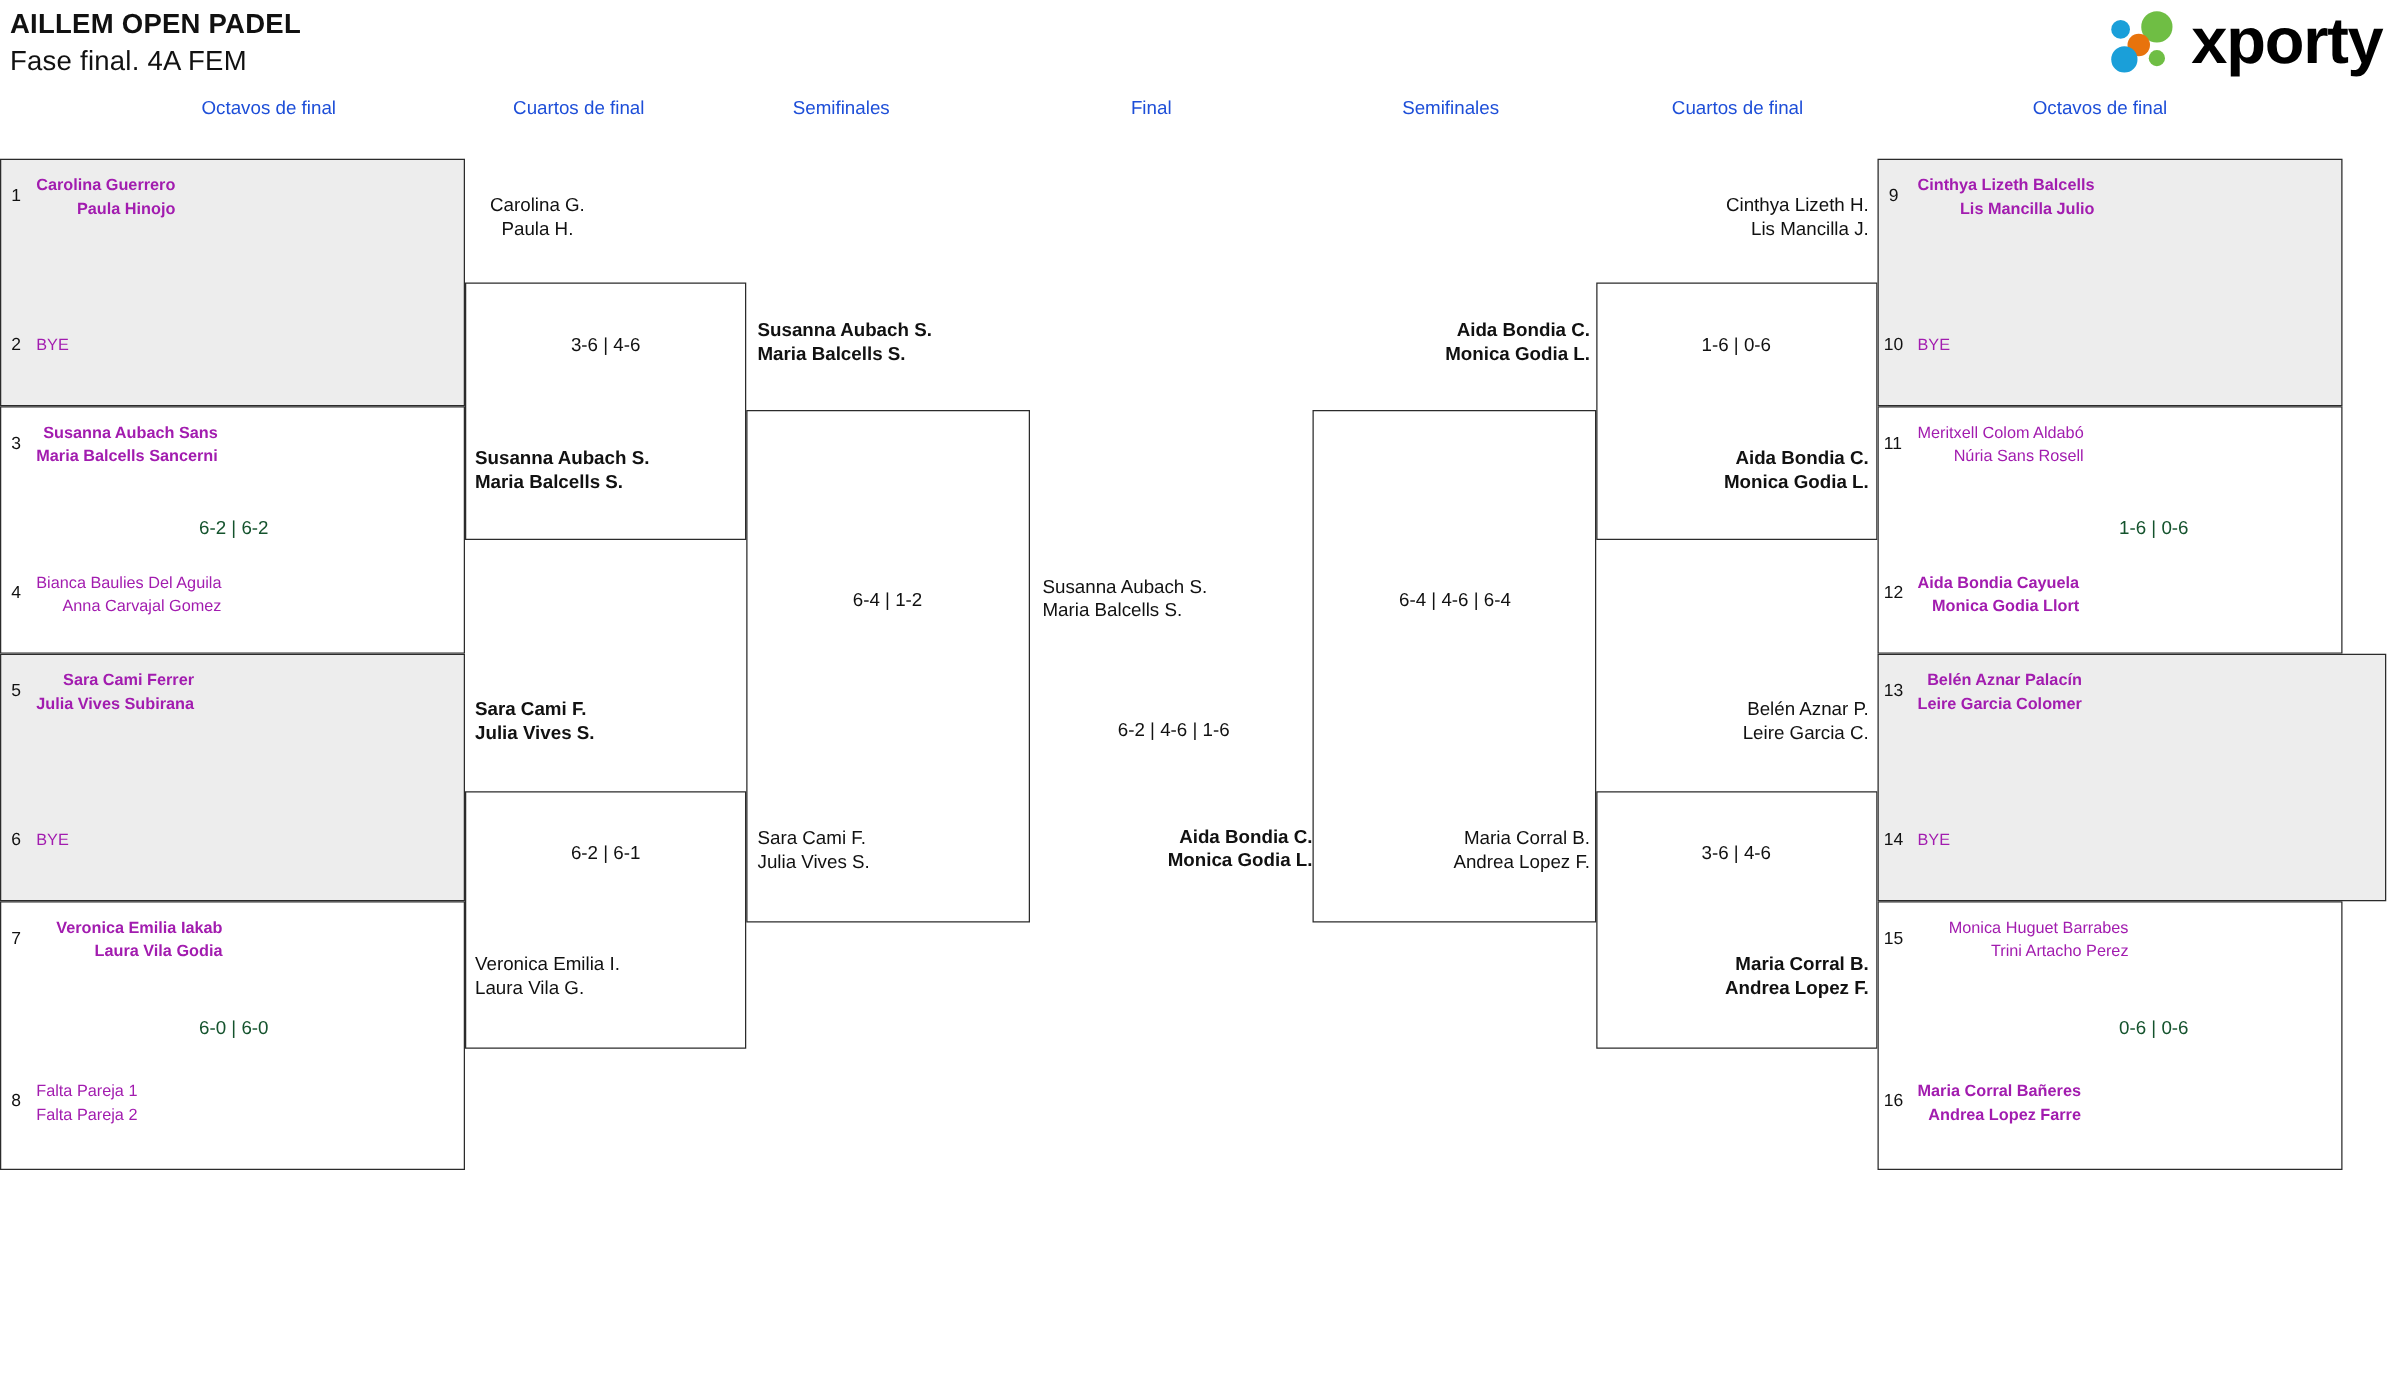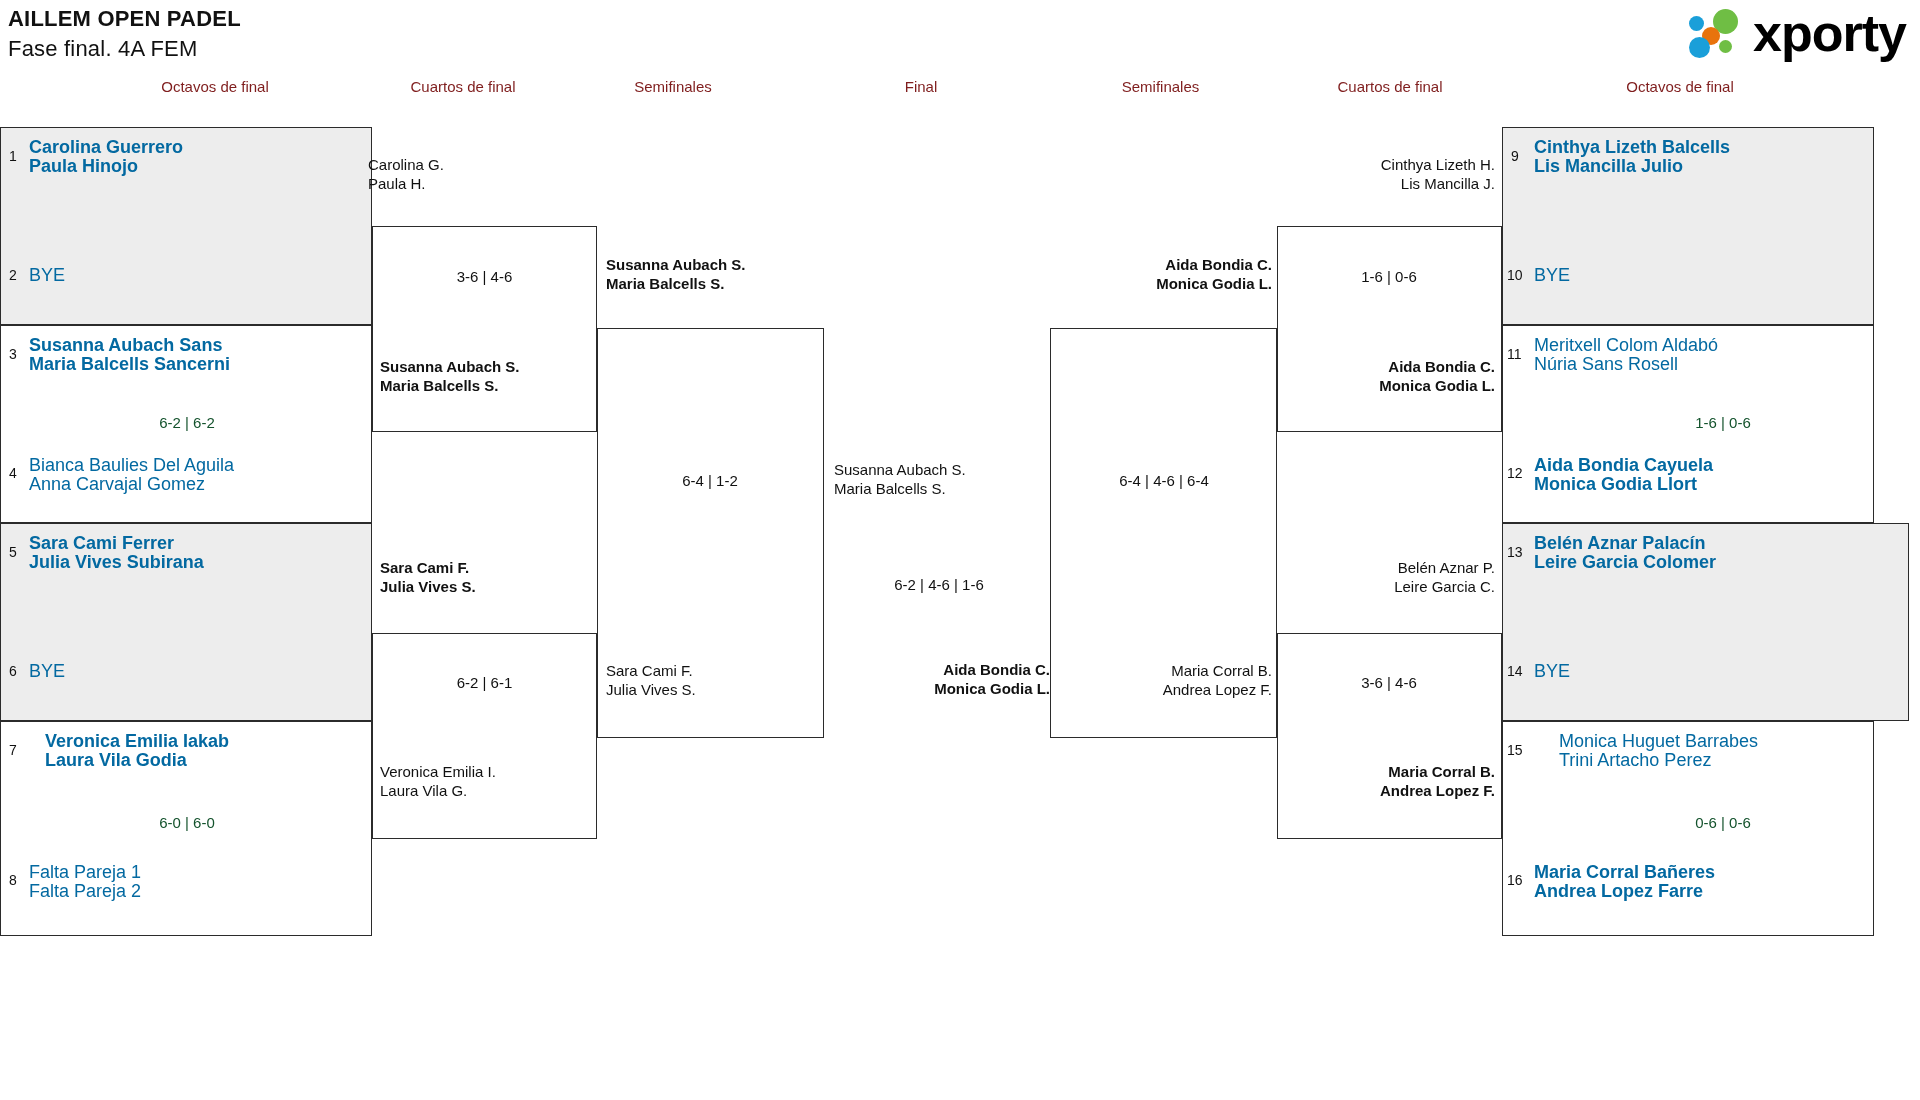--- a/index.html
+++ b/index.html
@@ -24,38 +24,38 @@
   .d-blue-sm{width:15px;height:15px;background:#1a9fd9;left:0px;top:9px;}
   .d-green-lg{width:25px;height:25px;background:#6fbe44;left:24px;top:2px;}
   .d-orange{width:18px;height:18px;background:#e8730c;left:13px;top:20px;}
   .d-blue-lg{width:21px;height:21px;background:#1a9fd9;left:0px;top:30px;}
   .d-green-sm{width:13px;height:13px;background:#6fbe44;left:30px;top:33px;}
   #logo-word{font-size:52px;font-weight:700;color:#000000;letter-spacing:-1px;line-height:52px;}
 
   
   .round-label{
     position:absolute;top:78px;font-size:15px;font-weight:400;
-    text-align:center;color:#7f1d1d;white-space:nowrap;
+    text-align:center;color:#1d4ed8;white-space:nowrap;
   }
 
   
   #bracket{position:absolute;left:0;top:0;width:1920px;height:1100px;}
 
   
   .seed-cell{
     position:absolute;box-sizing:border-box;
     border:1px solid #2b2b2b;
     background:#ffffff;
   }
   .seed-cell.shaded{background:#ededed;}
   .seed-num{
     position:absolute;font-size:14px;color:#111;font-weight:400;
   }
   .seed-names{
-    position:absolute;font-size:18px;line-height:19px;color:#0369a1;white-space:nowrap;
+    position:absolute;font-size:13px;line-height:19px;color:#a21caf;white-space:nowrap;text-align:right;
   }
   .seed-names.win{font-weight:700;}
   .seed-score{
     position:absolute;font-size:15px;color:#14532d;white-space:nowrap;text-align:center;
   }
 
   
   .frame{
     position:absolute;box-sizing:border-box;border:1px solid #2b2b2b;background:transparent;
   }
@@ -149,21 +149,21 @@
     </div>
     <div class="seed-score" style="left:86px;top:92px;width:200px;">6-0 | 6-0</div>
     <div class="seed-num" style="left:8px;top:150px;">8</div>
     <div class="seed-names" style="left:28px;top:141px;">
       <div>Falta Pareja 1</div>
       <div>Falta Pareja 2</div>
     </div>
   </div>
 
   <div class="frame" style="left:372px;top:226px;width:225px;height:206px;"></div>
-  <div class="match-names" style="left:368px;top:155px;">
+  <div class="match-names" style="left:392px;top:155px;text-align:center;">
     <div>Carolina G.</div>
     <div>Paula H.</div>
   </div>
   <div class="match-score" style="left:382px;top:268px;width:205px;">3-6 | 4-6</div>
   <div class="match-names win" style="left:380px;top:357px;">
     <div>Susanna Aubach S.</div>
     <div>Maria Balcells S.</div>
   </div>
 
   <div class="frame" style="left:372px;top:633px;width:225px;height:206px;"></div>

